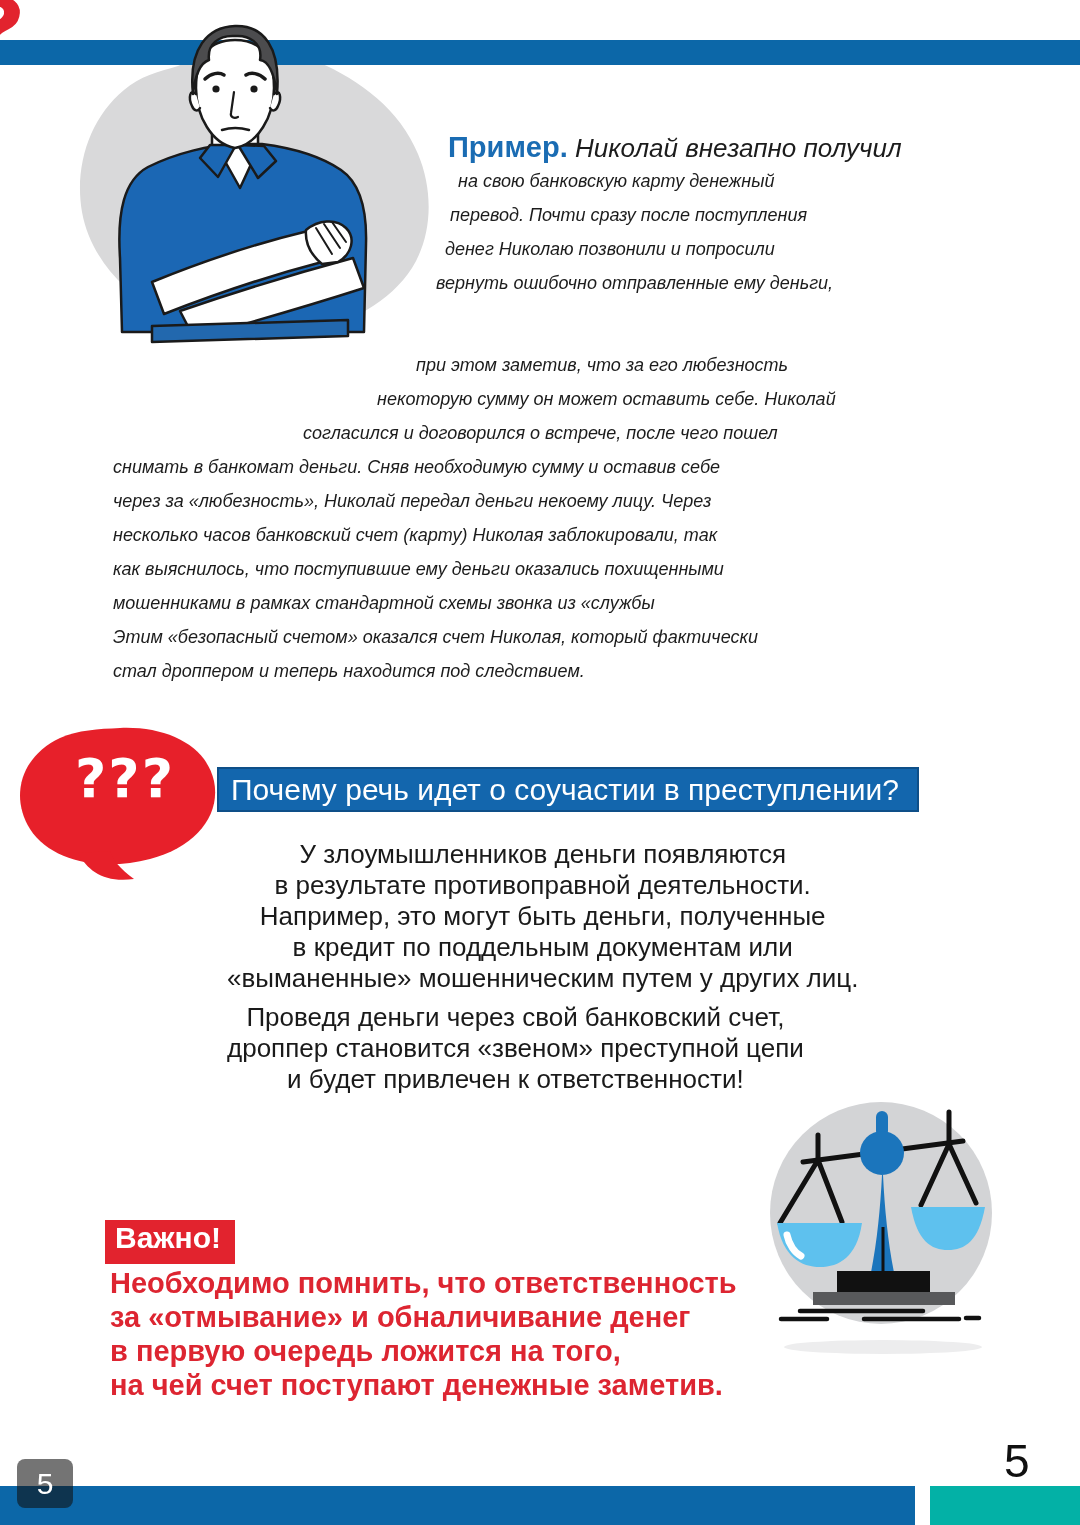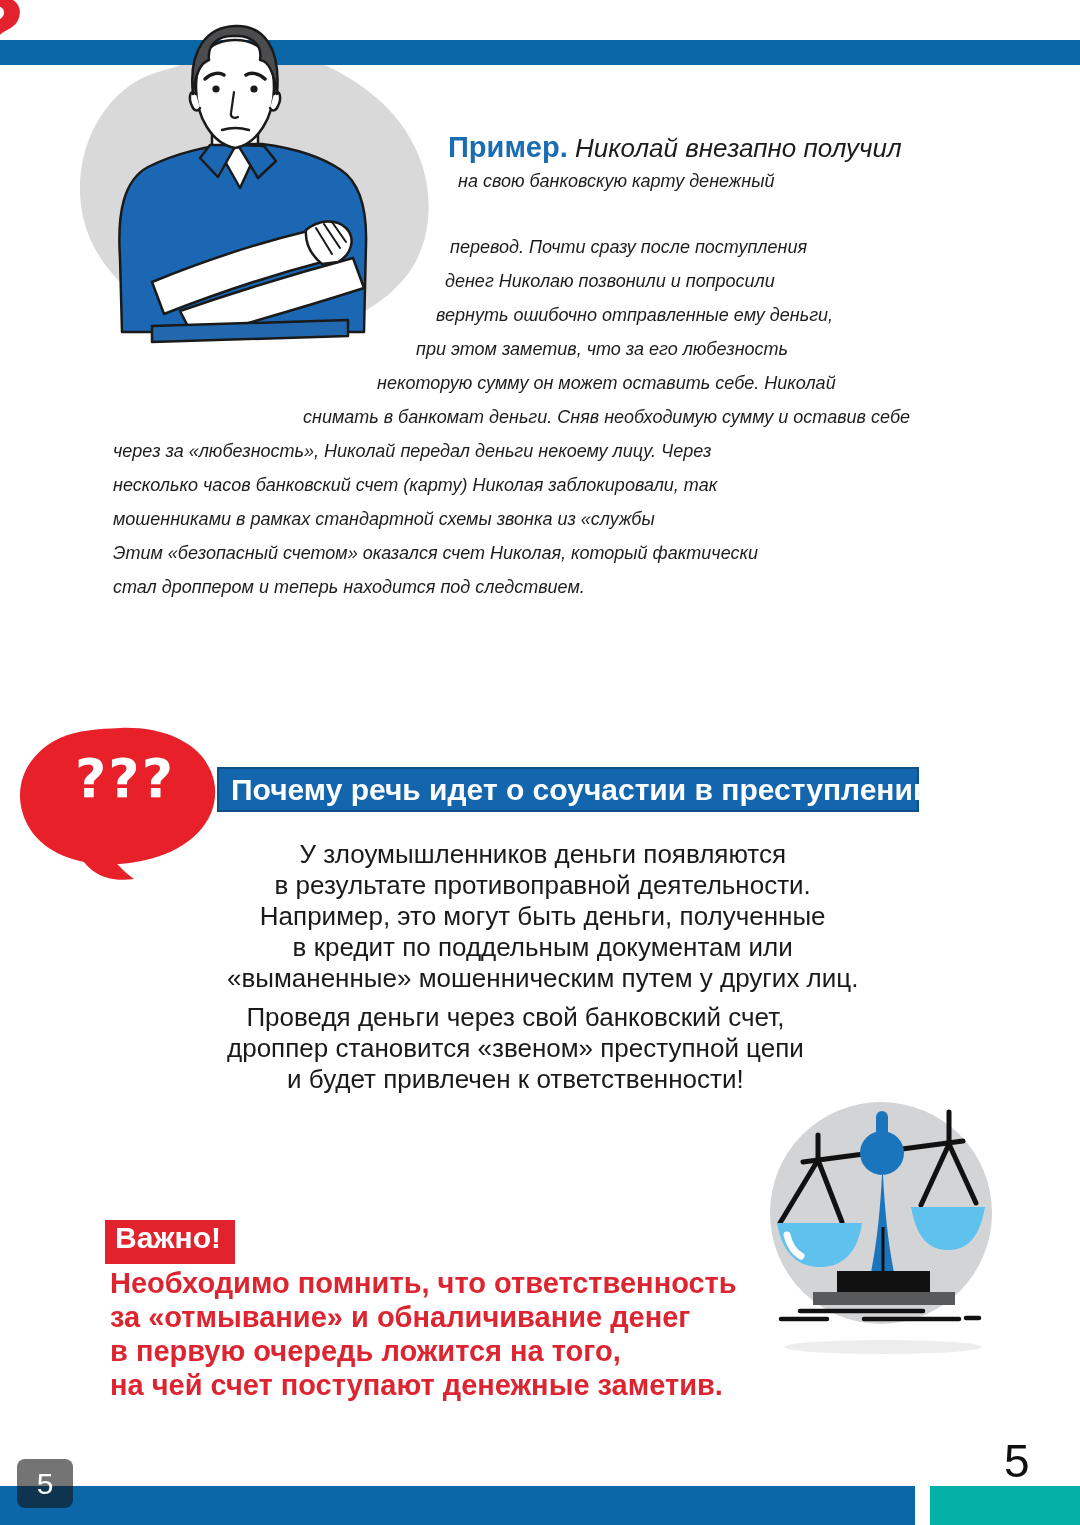--- a/index.html
+++ b/index.html
@@ -16,37 +16,37 @@
   }
   
   .man { position:absolute; left:60px; top:14px; width:380px; height:332px; }
   
   .example-line1 { position:absolute; left:448px; top:130px; white-space:nowrap; font-size:26px; line-height:34px; }
   .example-label { color:#1a6cb3; font-weight:bold; font-size:29px; }
   .example-rest  { font-style:italic; font-size:26px; }
   .example-lines { position:absolute; left:113px; top:164px; width:900px; font-size:18px; font-style:italic; line-height:34px; }
   .example-lines .ln { white-space:nowrap; }
   .example-lines .ln:nth-child(1) { margin-left:345px; }
-  .example-lines .ln:nth-child(2) { margin-left:337px;margin-top:32px; }
+  .example-lines .ln:nth-child(2) { margin-left:337px; }
   .example-lines .ln:nth-child(3) { margin-left:332px; }
   .example-lines .ln:nth-child(4) { margin-left:323px; }
-  .example-lines .ln:nth-child(5) { margin-left:303px; }
+  .example-lines .ln:nth-child(5) { margin-left:303px;margin-top:48px; }
   .example-lines .ln:nth-child(6) { margin-left:264px; }
   .example-lines .ln:nth-child(7) { margin-left:190px; }
   
   .bubble { position:absolute; left:8px; top:725px; width:232px; height:162px; }
   .bubble-marks {
     position:absolute; left:57px; top:22px; width:120px; text-align:center;
     font-size:54px; font-weight:bold; color:#ffffff; letter-spacing:2px;
     font-family:"DejaVu Sans", sans-serif;
   }
   
   .q-title {
     position:absolute; left:217px; top:767px; width:702px; height:45px; box-sizing:border-box;
-    background:#1366ad; border:2px solid #0e4f88; color:#ffffff; font-weight:bold;
+    background:#1366ad; border:2px solid #0e4f88; color:#ffffff; font-weight:normal;
     font-size:30px; line-height:41px; padding-left:12px; white-space:nowrap;
   }
   .q-para { position:absolute; left:227px; font-size:26px; line-height:31px; color:#1a1a1a; }
   .q-para.p1 { top:839px; }
   .q-para.p2 { top:1002px; }
   .q-para .ln { white-space:nowrap;text-align:center; }
   
   .imp-label {
     position:absolute; left:105px; top:1220px; height:36px; background:#e2232e;
     color:#ffffff; font-weight:bold; font-size:30px; line-height:36px; padding:0 14px 8px 10px;
@@ -105,23 +105,25 @@
     <span class="example-label">Пример.</span>
     <span class="example-rest">Николай внезапно получил</span>
   </div>
   <div class="example-lines">
       <div class="ln">на свою банковскую карту денежный</div>
       <div class="ln">перевод. Почти сразу после поступления</div>
       <div class="ln">денег Николаю позвонили и попросили</div>
       <div class="ln">вернуть ошибочно отправленные ему деньги,</div>
       <div class="ln">при этом заметив, что за его любезность</div>
       <div class="ln">некоторую сумму он может оставить себе. Николай</div>
+      <div class="ln">согласился и договорился о встрече, после чего пошел</div>
       <div class="ln">снимать в банкомат деньги. Сняв необходимую сумму и оставив себе</div>
       <div class="ln">через за «любезность», Николай передал деньги некоему лицу. Через</div>
       <div class="ln">несколько часов банковский счет (карту) Николая заблокировали, так</div>
+      <div class="ln">как выяснилось, что поступившие ему деньги оказались похищенными</div>
       <div class="ln">мошенниками в рамках стандартной схемы звонка из «службы</div>
       <div class="ln">Этим «безопасный счетом» оказался счет Николая, который фактически</div>
       <div class="ln">стал дроппером и теперь находится под следствием.</div>
     </div>
 
   <div class="bubble">
     <svg width="232" height="162" viewBox="0 0 232 162" xmlns="http://www.w3.org/2000/svg">
       <path d="M112 3 C158 1 198 20 206 56 C213 90 188 122 142 134 C96 146 44 138 22 104 C2 72 12 32 52 13 C70 5 90 4 112 3 Z" fill="#e7202a"></path>
       <path d="M70 128 C80 146 96 158 126 154 C112 144 104 134 102 126 Z" fill="#e7202a"></path>
     </svg>

